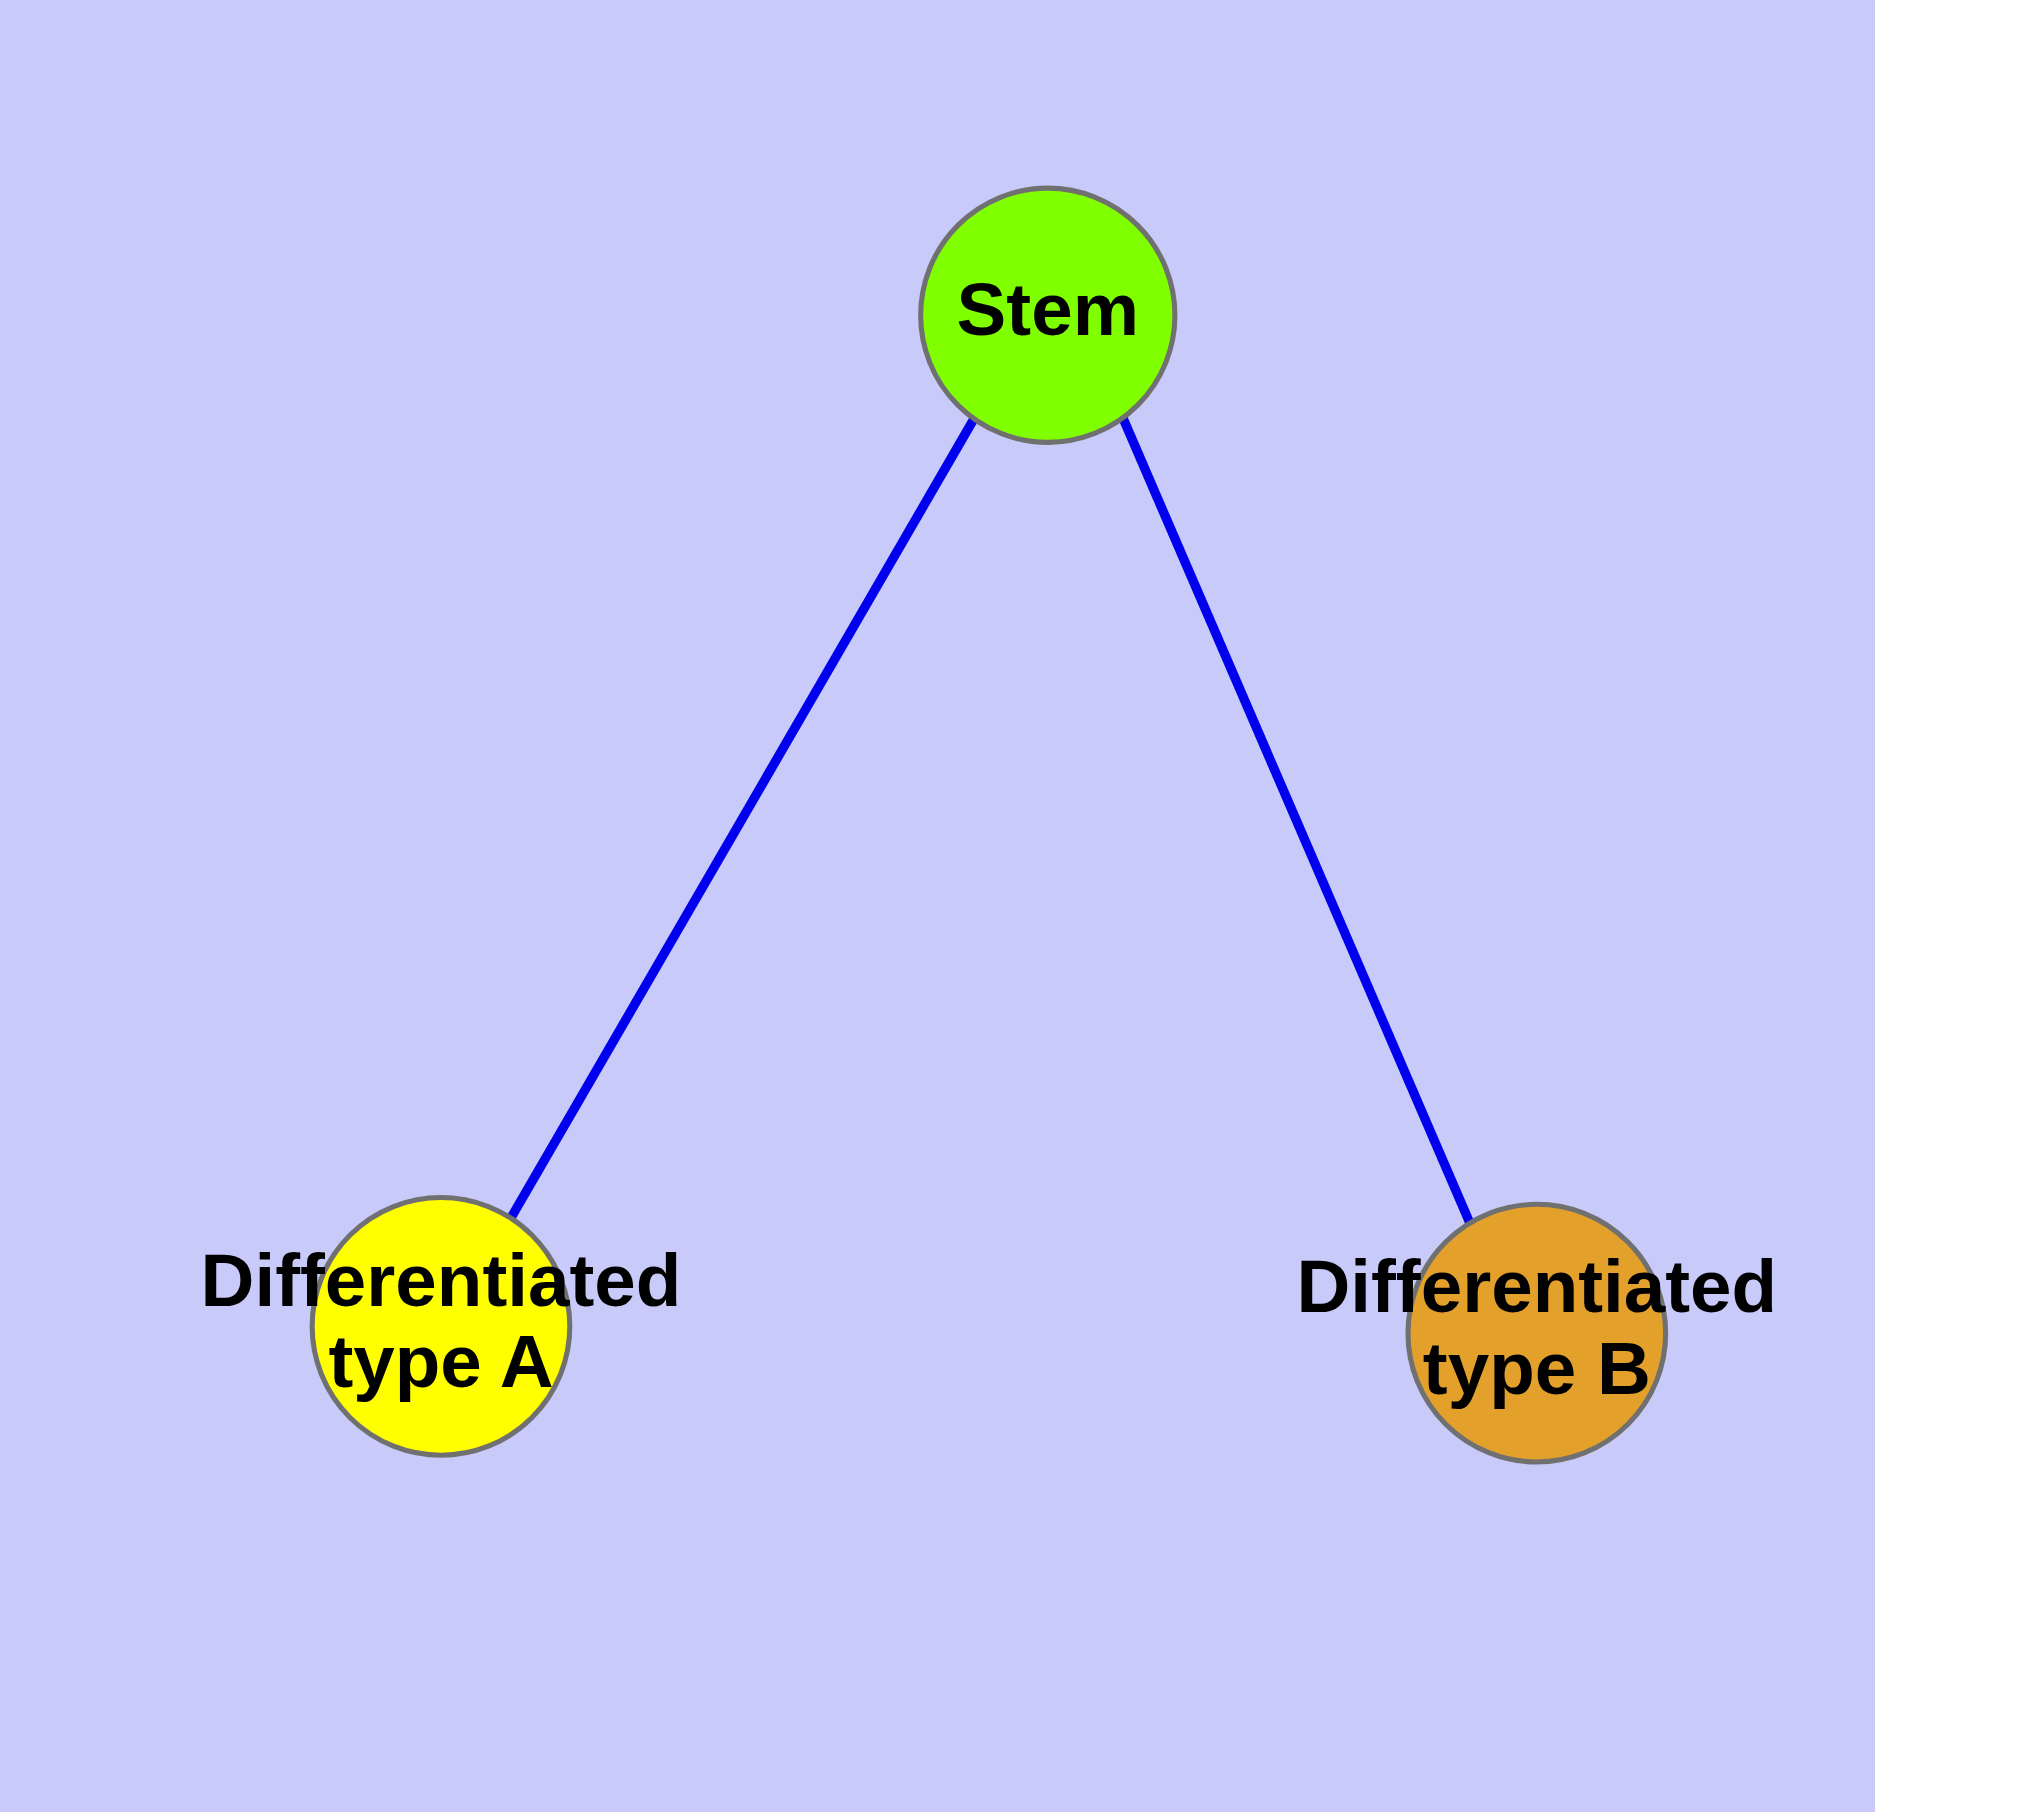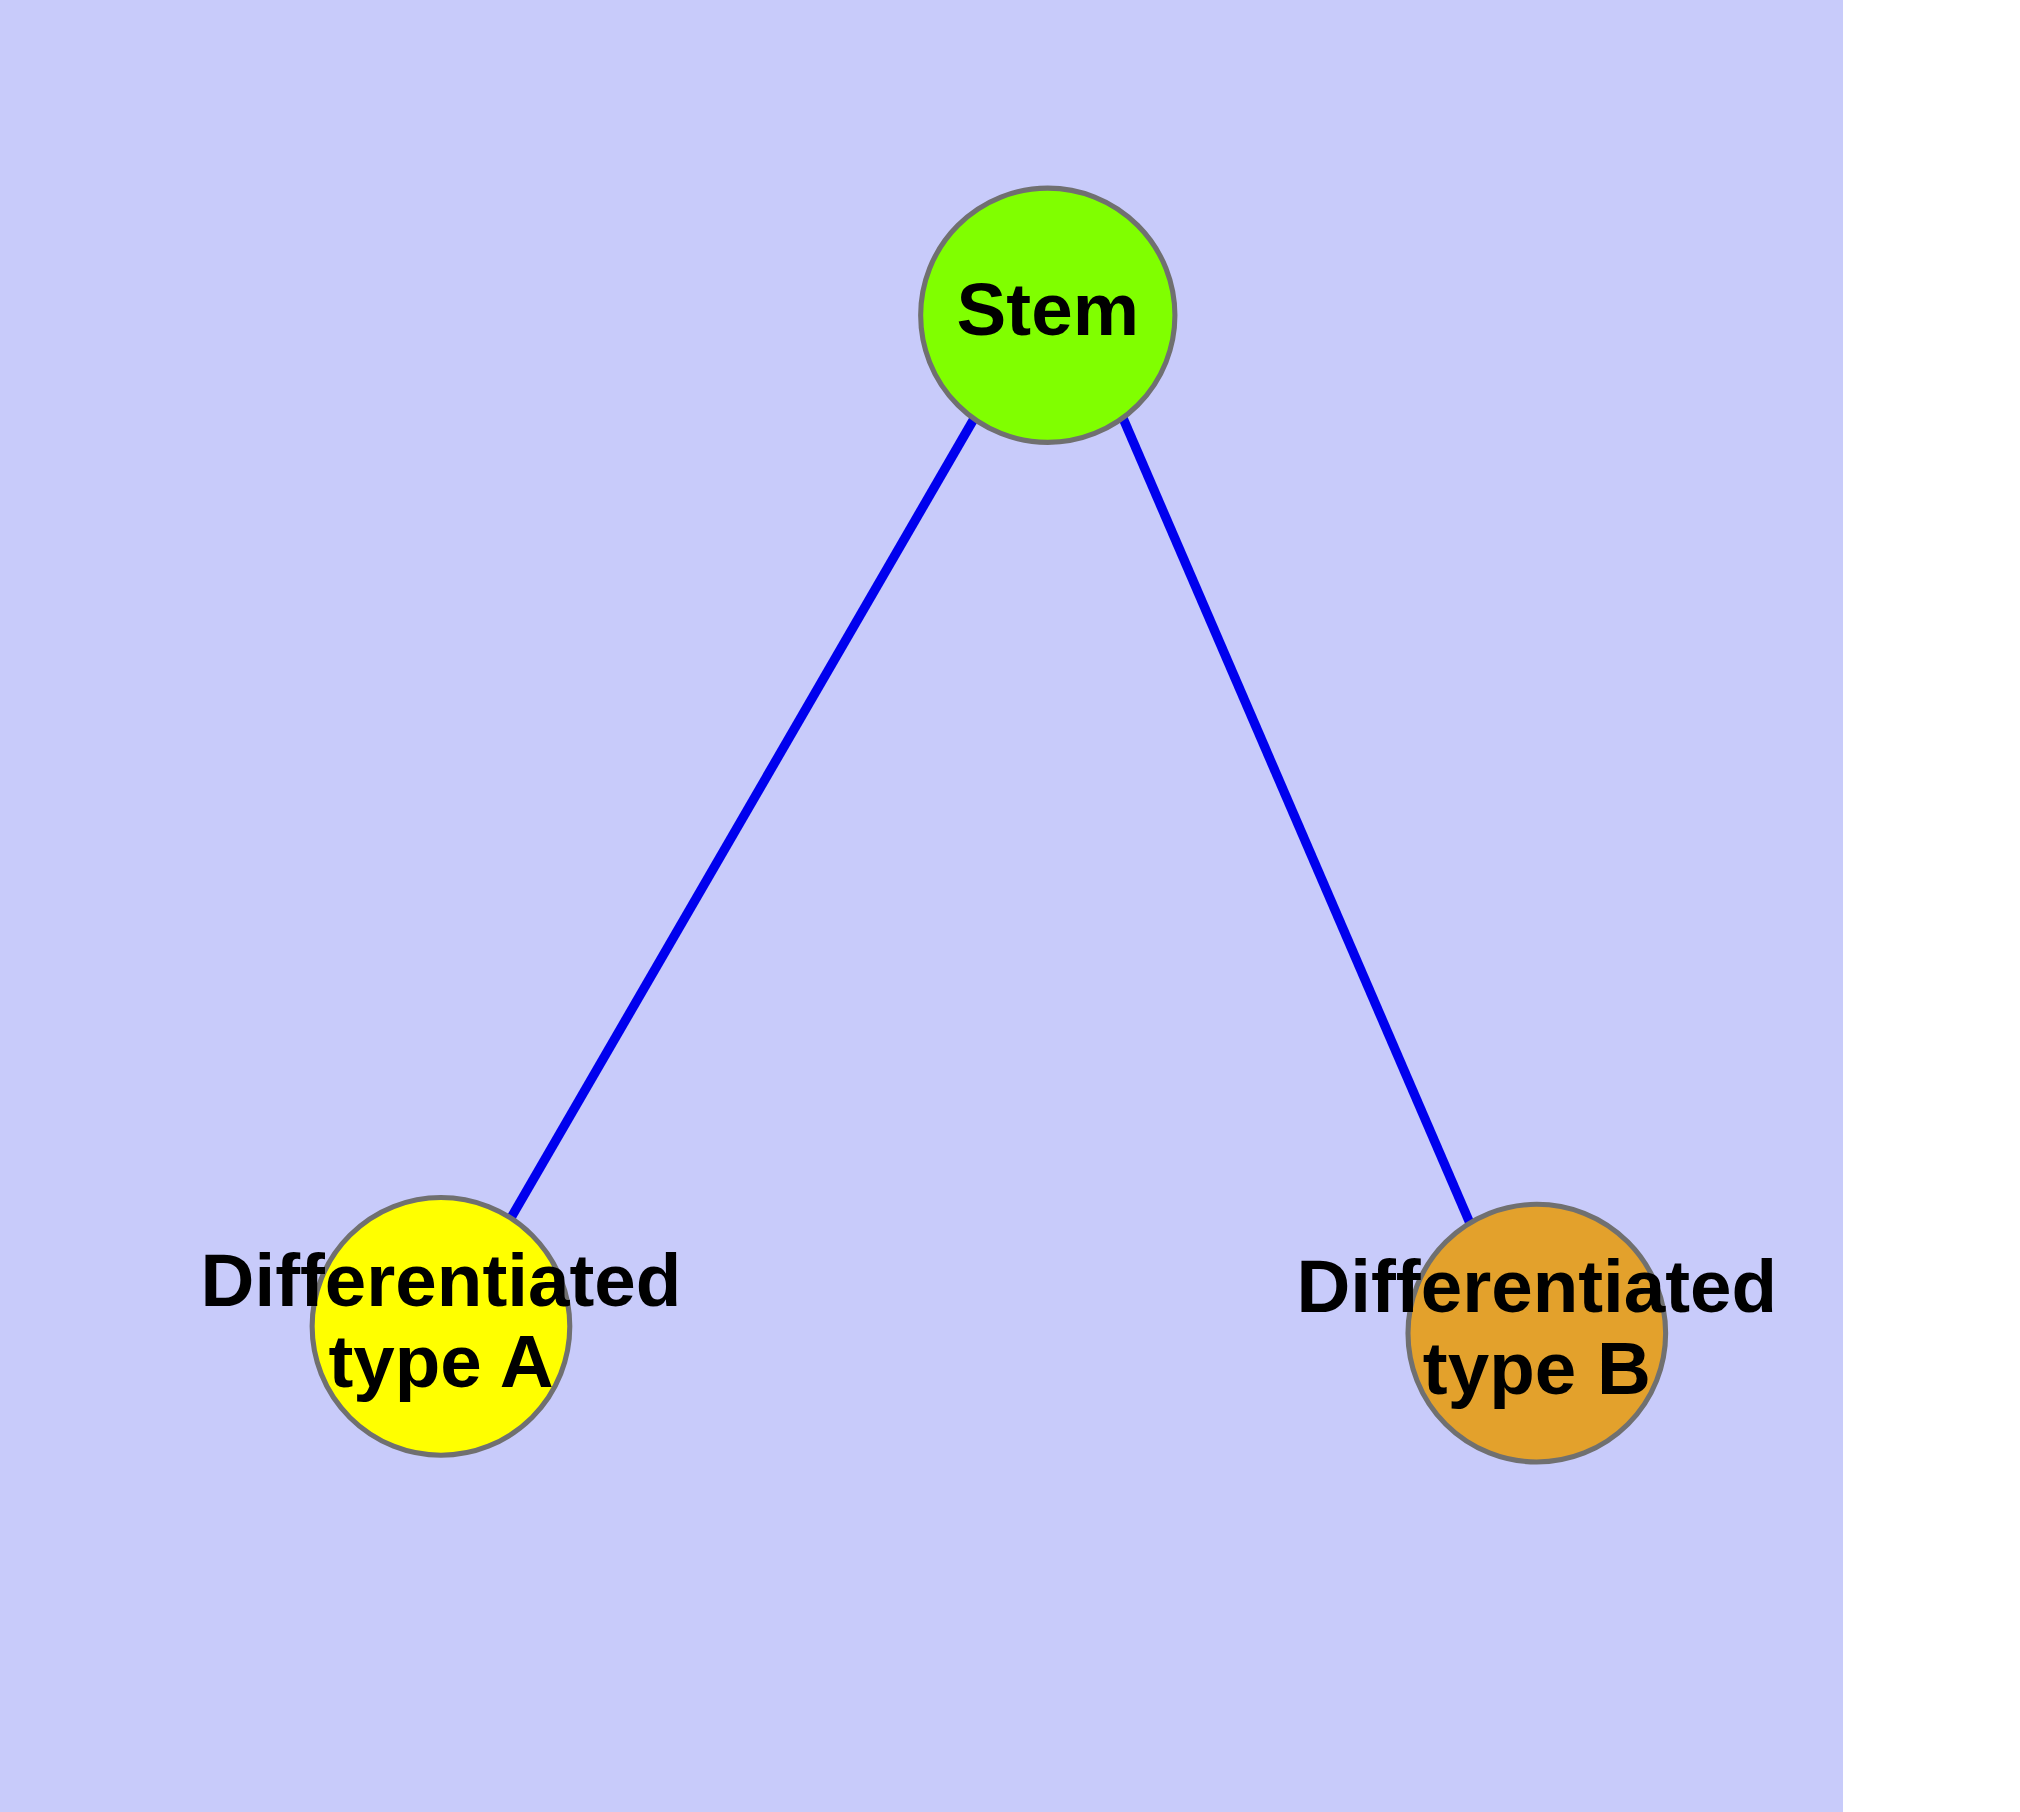--- a/index.html
+++ b/index.html
@@ -31,21 +31,21 @@
     fill: #000000;
     font-family: "Liberation Sans", "DejaVu Sans", sans-serif;
     dominant-baseline: middle;
     text-anchor: middle;
     white-space: pre;
   }
 </style>
 </head>
 <body>
 
-<div id="canvas" style="width: 1843px; height: 1812px;">
+<div id="canvas" style="width: 1843px; height: 1812px; padding-left: 32px;">
 
   <div id="bg-rect" style="background: rgb(200, 203, 250);"></div>
 
   <svg id="graph-svg" viewBox="0 0 2384 2138" xmlns="http://www.w3.org/2000/svg" style="width: 2021px; height: 1812px;">
 
     <g id="edges-layer">
         <line x1="1149" y1="494" x2="602" y2="1438" stroke="#0000ee" stroke-width="11" stroke-linecap="butt"></line>
         <line x1="1325" y1="494" x2="1734" y2="1443" stroke="#0000ee" stroke-width="11" stroke-linecap="butt"></line>
       </g>
     <g id="nodes-layer">

